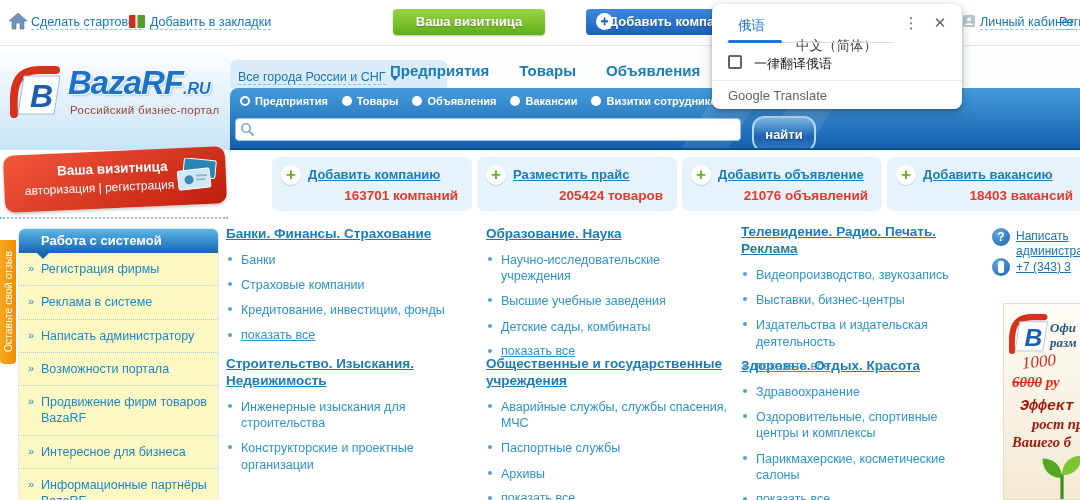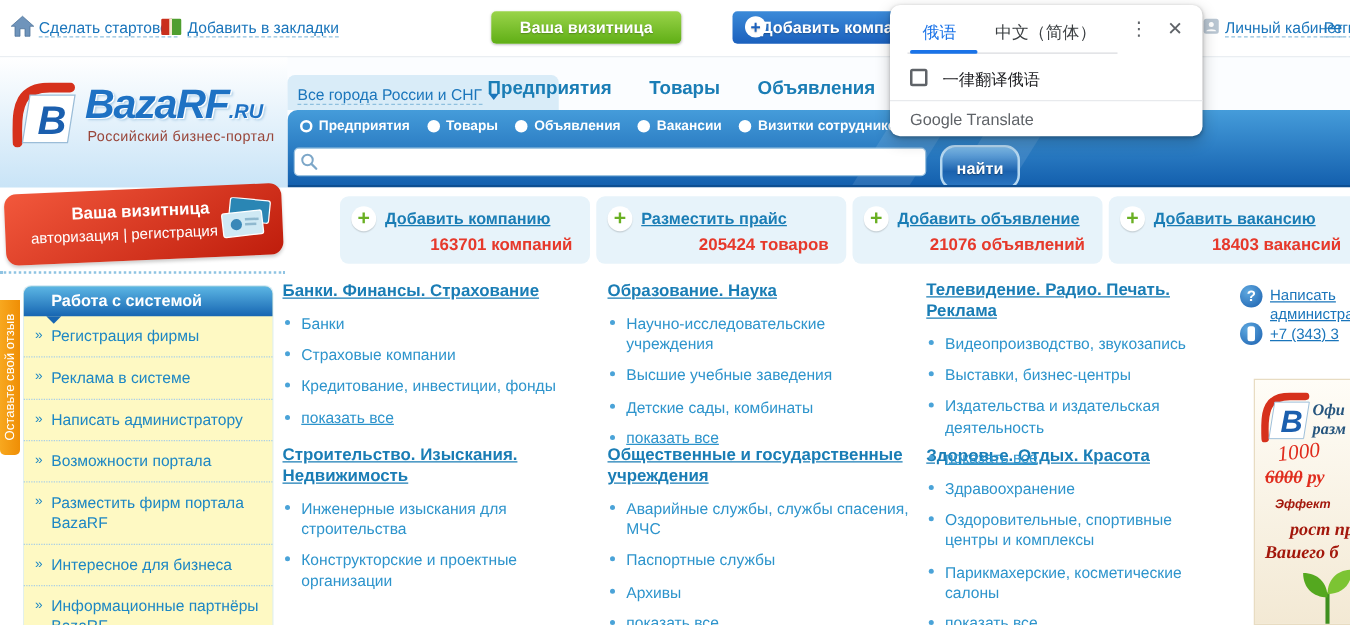--- a/index.html
+++ b/index.html
@@ -14,21 +14,21 @@
   .tb-ico { position:absolute; top:11px; width:20px; height:20px; }
   .btn { position:absolute; top:9px; height:26px; border-radius:4px; color:#fff; font-weight:bold; font-size:13px; text-align:center; line-height:26px; text-shadow:0 1px 1px rgba(0,0,0,.25); cursor:pointer; }
   .btn-green { left:393px; width:152px; background:linear-gradient(#9ad44a,#5fae15); box-shadow:0 1px 2px rgba(0,0,0,.25); }
   .btn-blue  { left:586px; width:158px; background:linear-gradient(#3b8ad8,#1b60bd); padding-left:20px; }
   .plus-circle { position:absolute; left:10px; top:4px; width:17px; height:17px; border-radius:50%; background:#fff; color:#1b60bd; font-size:14px; font-weight:bold; line-height:16px; text-align:center; }
 
   
   .gt-popup { position:absolute; left:712px; top:4px; width:250px; height:105px; background:#fff; border-radius:8px; box-shadow:0 1px 3px rgba(0,0,0,.25), 0 4px 12px rgba(0,0,0,.22); z-index:50; }
   .gt-tab { position:absolute; top:13px; font-size:13.5px; cursor:pointer; white-space:nowrap; }
   .gt-tab.src { left:26px; color:#1a73e8; }
-  .gt-tab.dst { left:84px; color:#3c4043; }
+  .gt-tab.dst { left:84px; color:#3c4043;margin-top:20px; }
   .gt-underline-gray { position:absolute; left:14px; top:38px; width:168px; height:1px; background:#dadce0; }
   .gt-underline-blue { position:absolute; left:16px; top:36px; width:54px; height:3px; background:#1a73e8; border-radius:2px; }
   .gt-kebab { position:absolute; right:42px; top:10px; width:18px; height:22px; color:#5f6368; font-size:15px; text-align:center; cursor:pointer; }
   .gt-kebab::before { content:"\22EE"; }
   .gt-close { position:absolute; right:12px; top:10px; width:20px; height:22px; color:#5f6368; font-size:15px; text-align:center; cursor:pointer; }
   .gt-close::before { content:"\2715"; }
   .gt-checkbox { position:absolute; left:16px; top:51px; width:14px; height:14px; border:2px solid #5f6368; border-radius:2px; cursor:pointer; }
   .gt-check-label { position:absolute; left:42px; top:51px; font-size:13px; color:#202124; }
   .gt-divider { position:absolute; left:0; top:76px; width:100%; height:1px; background:#e8eaed; }
   .gt-brand { position:absolute; left:16px; top:84px; font-size:13px; color:#5f6368; }
@@ -100,21 +100,21 @@
   .admin-link { position:absolute; left:1016px; top:229px; width:78px; font-size:12px; color:#1a75bb; text-decoration:underline; line-height:1.25; cursor:pointer; }
   .phone-link { position:absolute; left:1016px; top:260px; width:90px; font-size:12px; color:#1a75bb; text-decoration:underline; white-space:nowrap; cursor:pointer; }
 
   .ad { position:absolute; left:1003px; top:303px; width:95px; height:197px; background:linear-gradient(#fffdf7,#f3e9d4); border:1px solid #e8dcc2; overflow:hidden; cursor:pointer; }
   .ad-logo { position:absolute; left:5px; top:10px; }
   .ad-w1 { position:absolute; left:46px; top:16px; font-family:"Liberation Serif",serif; font-style:italic; font-weight:bold; font-size:13px; color:#27567e; white-space:nowrap; }
   .ad-w2 { position:absolute; left:46px; top:31px; font-family:"Liberation Serif",serif; font-style:italic; font-weight:bold; font-size:13px; color:#27567e; white-space:nowrap; }
   .ad-new { position:absolute; left:18px; top:48px; font-family:"Liberation Serif",serif; font-style:italic; font-size:17px; color:#e02c1d; transform:rotate(-6deg); }
   .ad-old { position:absolute; left:8px; top:70px; font-family:"Liberation Serif",serif; font-style:italic; font-weight:bold; font-size:15px; color:#e02c1d; white-space:nowrap; }
   .ad-old .strike { text-decoration:line-through; }
-  .ad-l1 { position:absolute; left:16px; top:94px; font-family:Liberation Sans, sans-serif; font-style:italic; font-weight:bold; font-size:10px; color:#a3170b; white-space:nowrap; }
+  .ad-l1 { position:absolute; left:16px; top:94px; font-family:Liberation Mono, monospace; font-style:italic; font-weight:bold; font-size:15px; color:#a3170b; white-space:nowrap; }
   .ad-l2 { position:absolute; left:28px; top:112px; font-family:"Liberation Serif",serif; font-style:italic; font-weight:bold; font-size:14.5px; color:#a3170b; white-space:nowrap; }
   .ad-l3 { position:absolute; left:8px; top:130px; font-family:"Liberation Serif",serif; font-style:italic; font-weight:bold; font-size:14.5px; color:#a3170b; white-space:nowrap; }
   .ad-sprout { position:absolute; left:32px; top:144px; }
 </style>
 </head>
 <body>
 
 <div id="stage">
 
   <div class="top-strip"></div>
@@ -244,21 +244,21 @@
     <span>Оставьте свой отзыв</span>
   </div>
 
   <div class="sidebar">
     <div class="sb-head">Работа с системой</div>
     <div class="sb-notch"></div>
     <div class="sb-item">Регистрация фирмы</div>
     <div class="sb-item">Реклама в системе</div>
     <div class="sb-item">Написать администратору</div>
     <div class="sb-item">Возможности портала</div>
-    <div class="sb-item">Разместить фирм портала BazaRF</div>
+    <div class="sb-item">Продвижение фирм товаров BazaRF</div>
     <div class="sb-item">Интересное для бизнеса</div>
     <div class="sb-item">Информационные партнёры BazaRF</div>
 
   </div>
 
   <div class="cats">
     <div class="cat">
       <span class="cat-title">Банки. Финансы. Страхование</span>
       <div class="cat-item">Банки</div>
       <div class="cat-item">Страховые компании</div>

